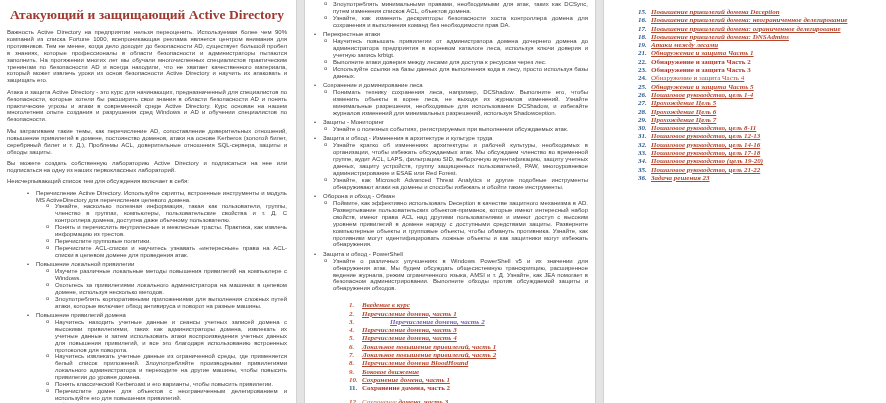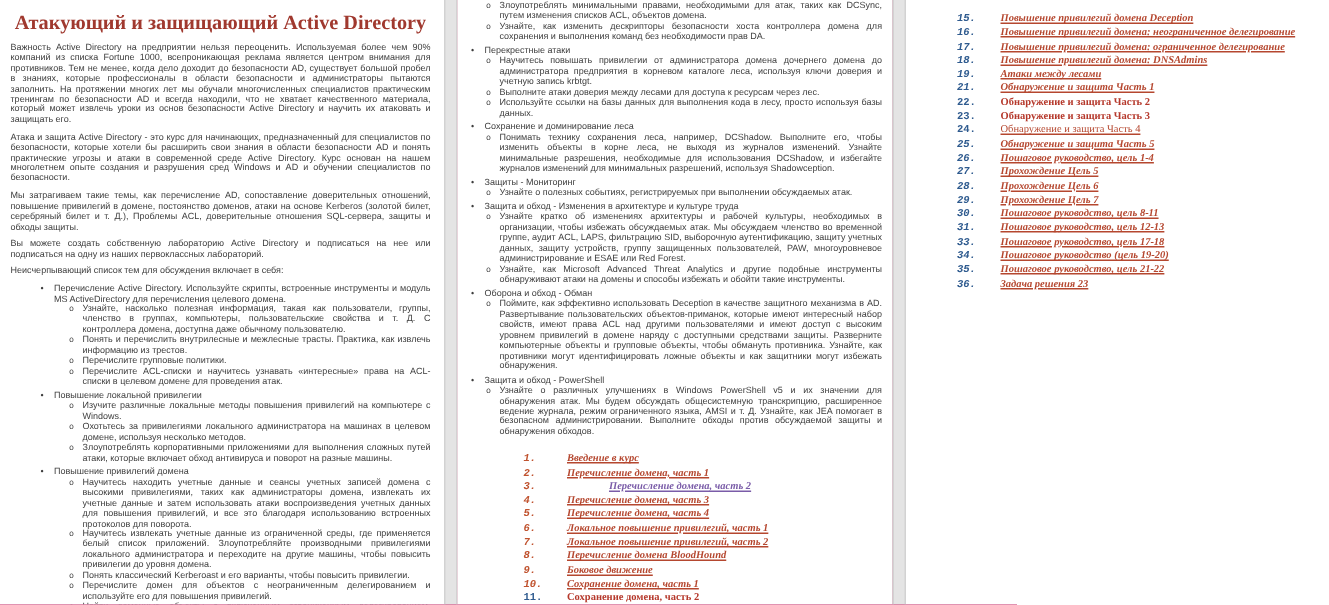--- a/index.html
+++ b/index.html
@@ -1,17 +1,17 @@
 <!DOCTYPE html>
 <html><head>
 <meta charset="utf-8">
 <style>
   html,body{margin:0;padding:0;background:#ffffff;}
   body{width:886px;height:403px;overflow:hidden;font-family:"Liberation Sans",sans-serif;}
-  .doc{display:flex;width:886px;height:403px;background:#be185d;}
+  .doc{display:flex;width:886px;height:403px;background:#6d28d9;}
   .page{background:#ffffff;overflow:hidden;box-sizing:border-box;}
   .page1{width:296px;padding:4px 9px 0 7px;}
   .page2{width:290px;padding:1px 7px 0 6px;}
   .page3{width:282px;padding:6px 6px 0 6px;}
   .gutter{width:9px;background:#e4e4e4;border-left:1px solid #d2d2d2;border-right:1px solid #d2d2d2;box-sizing:border-box;}
 
   .title{font-family:"Liberation Serif",serif;font-size:13.5px;font-weight:bold;
          color:#a0392f;text-align:center;margin:3px 0 7px 0;line-height:15px;}
 
   .para{font-size:6px;line-height:6.9px;color:#3d3d3d;text-align:justify;margin:0 0 4.5px 0;}
@@ -24,21 +24,21 @@
   .l2{padding-left:39px;}
   .l2 .m{width:9px;font-family:"Liberation Mono",monospace;font-size:5.5px;}
   .page2 .l1{padding-left:3px;}
   .page2 .l2{padding-left:13px;}
 
   .toc{font-family:"Liberation Serif",serif;font-size:7px;line-height:8.3px;}
   .page2 .toc{margin:9px 0 0 38px;}
   .page3 .toc{margin:2px 0 0 28px;}
   .toc-item{white-space:nowrap;}
   .toc-item.gap{margin-top:5px;}
-  .toc-item .num{display:inline-block;min-width:13px;margin-right:16px;font-family:Liberation Mono, monospace;}
+  .toc-item .num{display:inline-block;min-width:13px;margin-right:0;}
 
   .n-red{color:#c0532f;font-style:italic;font-weight:bold;}
   .n-blue{color:#2f5b8f;font-weight:bold;}
   .n-blueitalic{color:#2f5b8f;font-style:italic;font-weight:bold;}
   .s-link{color:#b5472f;font-style:italic;font-weight:bold;text-decoration:underline;}
   .s-visited{color:#7a5ca8;font-style:italic;font-weight:bold;text-decoration:underline;margin-left:28px;}
   .s-boldred{color:#b5382b;font-weight:bold;}
   .s-redplain{color:#c06a4a;font-style:italic;}
   .s-linkreg{color:#b5472f;text-decoration:underline;}
 </style>
@@ -220,20 +220,21 @@
         <div class="toc-item"><span class="num n-blue">22.</span><span class="s-boldred">Обнаружение и защита Часть 2</span></div>
         <div class="toc-item"><span class="num n-blue">23.</span><span class="s-boldred">Обнаружение и защита Часть 3</span></div>
         <div class="toc-item"><span class="num n-blue">24.</span><span class="s-linkreg">Обнаружение и защита Часть 4</span></div>
         <div class="toc-item"><span class="num n-blueitalic">25.</span><span class="s-link">Обнаружение и защита Часть 5</span></div>
         <div class="toc-item"><span class="num n-blueitalic">26.</span><span class="s-link">Пошаговое руководство, цель 1-4</span></div>
         <div class="toc-item"><span class="num n-blueitalic">27.</span><span class="s-link">Прохождение Цель 5</span></div>
         <div class="toc-item"><span class="num n-blueitalic">28.</span><span class="s-link">Прохождение Цель 6</span></div>
         <div class="toc-item"><span class="num n-blueitalic">29.</span><span class="s-link">Прохождение Цель 7</span></div>
         <div class="toc-item"><span class="num n-blueitalic">30.</span><span class="s-link">Пошаговое руководство, цель 8-11</span></div>
         <div class="toc-item"><span class="num n-blueitalic">31.</span><span class="s-link">Пошаговое руководство, цель 12-13</span></div>
+        <div class="toc-item"><span class="num n-blueitalic">32.</span><span class="s-link">Пошаговое руководство, цель 14-16</span></div>
         <div class="toc-item"><span class="num n-blueitalic">33.</span><span class="s-link">Пошаговое руководство, цель 17-18</span></div>
         <div class="toc-item"><span class="num n-blueitalic">34.</span><span class="s-link">Пошаговое руководство (цель 19-20)</span></div>
         <div class="toc-item"><span class="num n-blueitalic">35.</span><span class="s-link">Пошаговое руководство, цель 21-22</span></div>
         <div class="toc-item"><span class="num n-blueitalic">36.</span><span class="s-link">Задача решения 23</span></div>
       </div>
   </div>
 
 </div>
 
 </body></html>

